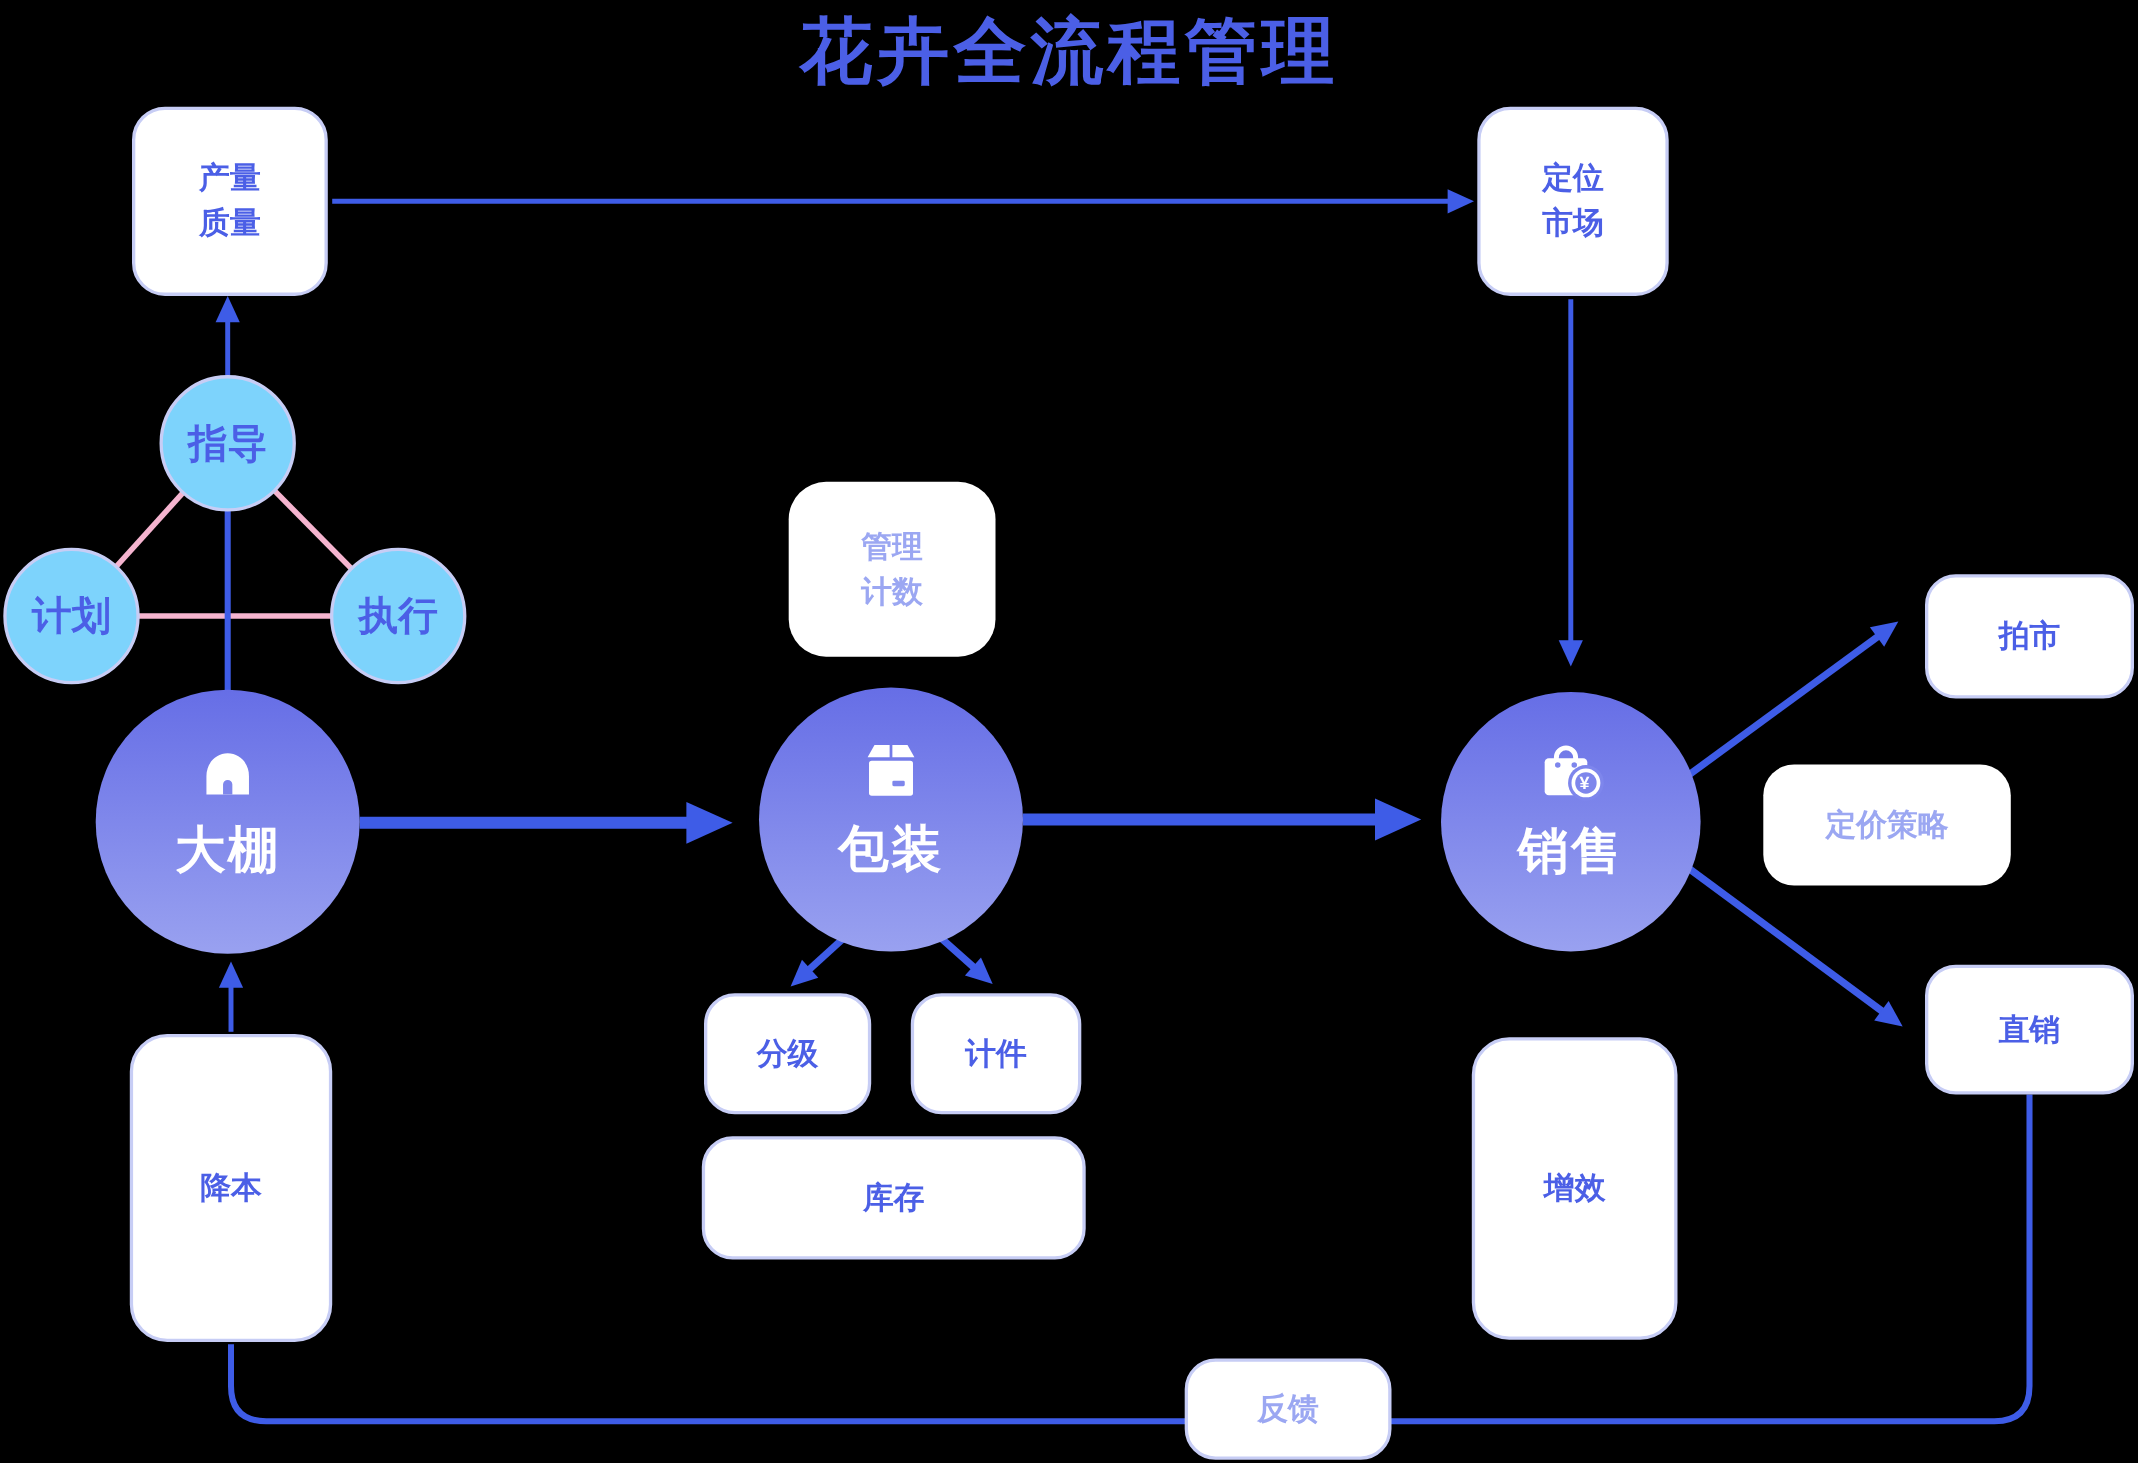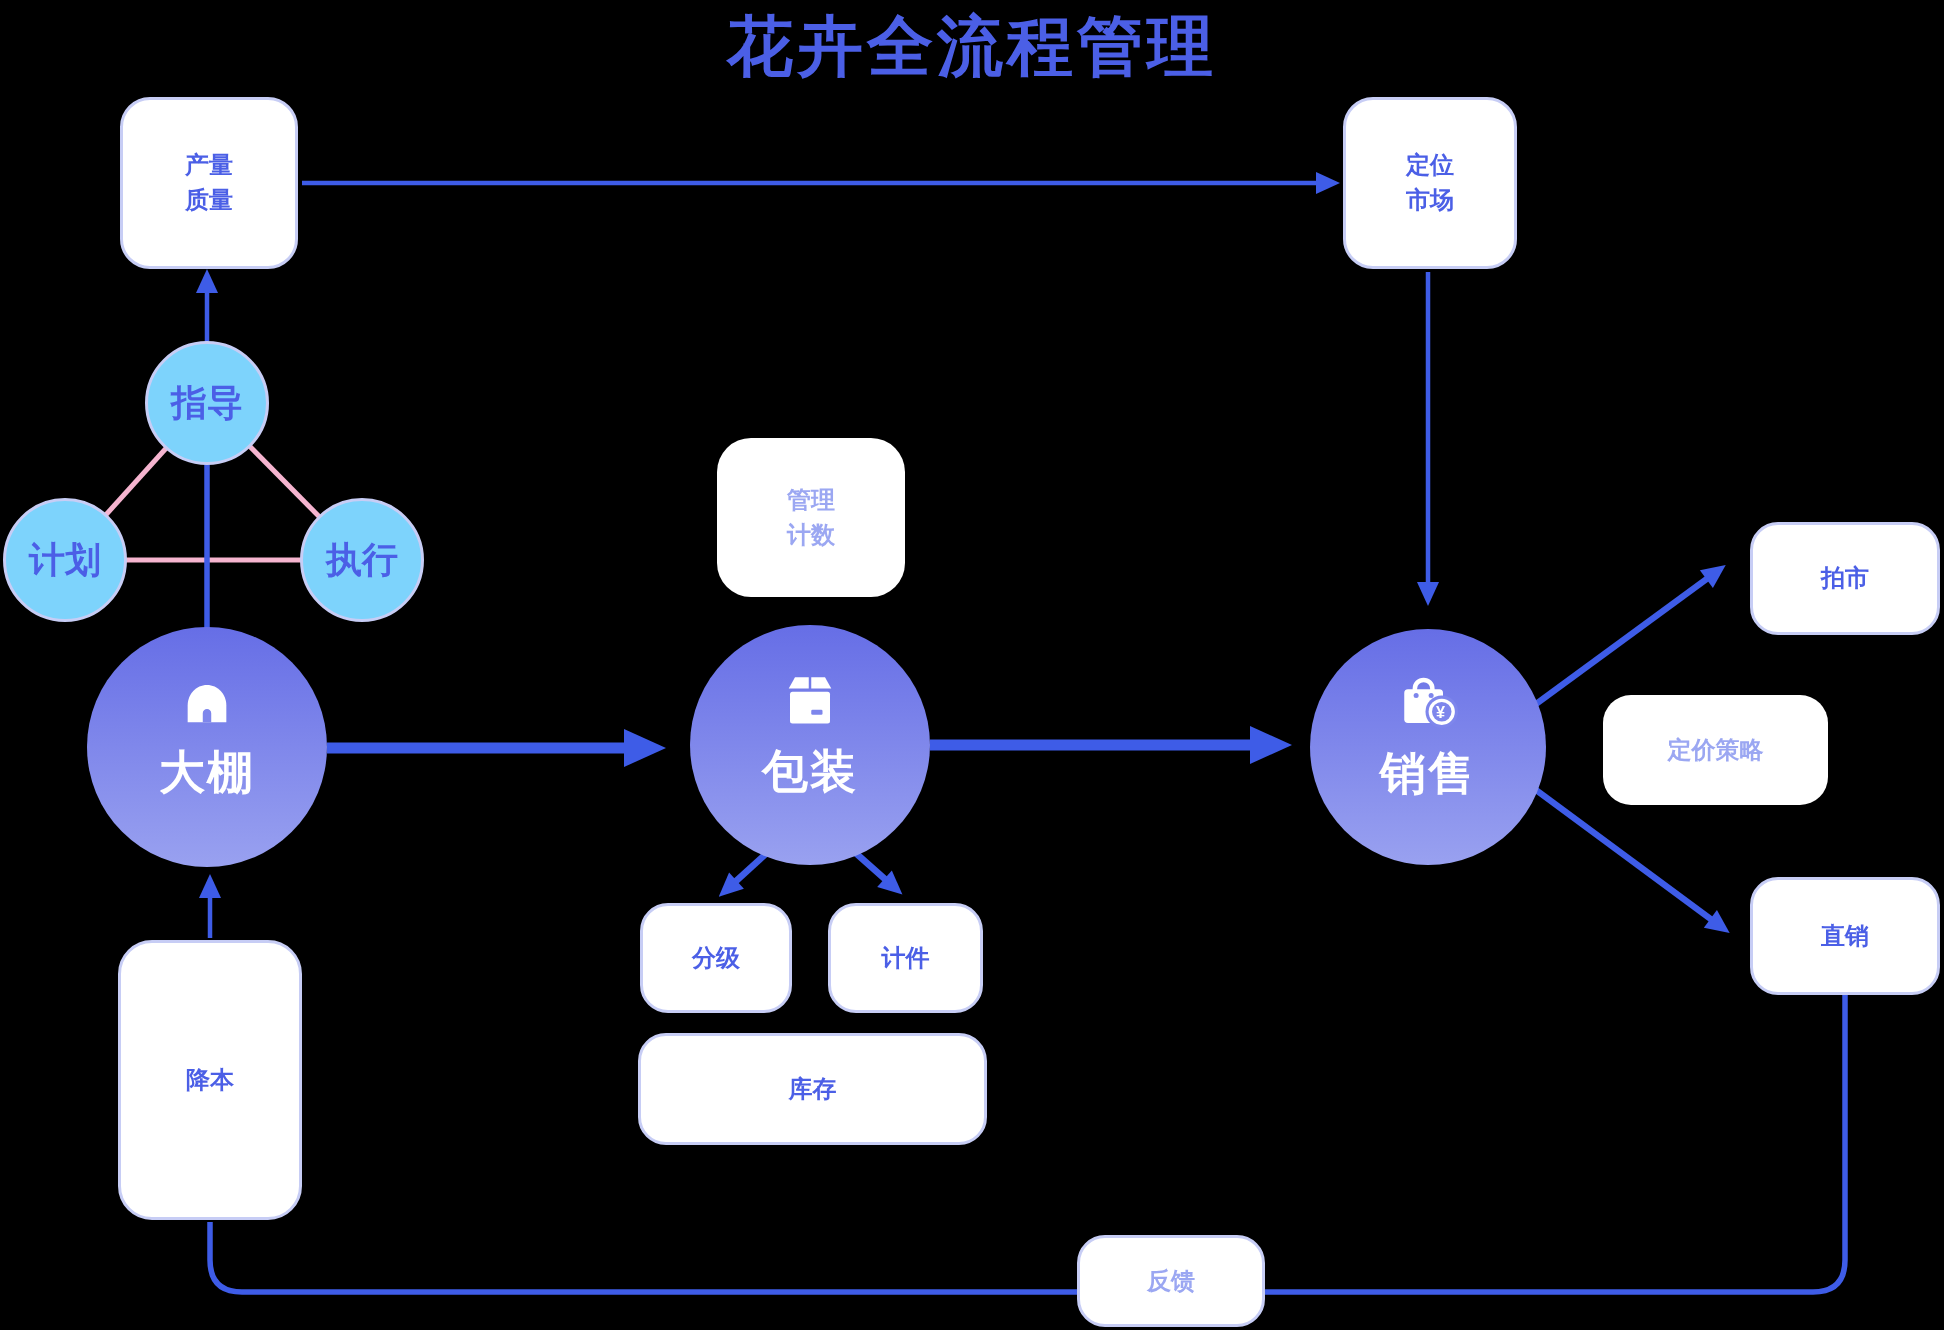--- a/index.html
+++ b/index.html
@@ -30,21 +30,21 @@
   .fb{stroke-width:5.5px;stroke:var(--accent-blue);}
   .ln-pink{stroke:var(--pink);stroke-width:5px;}
   .ah-fill{fill:var(--accent-blue);}
   .title{
     position:absolute;left:600px;top:2px;width:744px;text-align:center;
     font-size:66px;letter-spacing:4px;color:var(--dark-text);
   }
   .box{
     position:absolute;background:#ffffff;border:3px solid var(--node-border);
     box-sizing:border-box;display:flex;flex-direction:column;align-items:center;
-    justify-content:center;color:var(--dark-text);font-size:24px;line-height:1.45;
+    justify-content:center;color:var(--dark-text);font-size:28px;line-height:1.45;
     border-radius:28px;text-align:center;
   }
   .r30{border-radius:30px;}
   .r34{border-radius:34px;}
   .noborder{border:none;}
   .light{color:var(--light-text);}
   .circle-sm{
     position:absolute;background:#7dd3fc;border:3px solid var(--node-border);
     box-sizing:border-box;border-radius:50%;display:flex;align-items:center;
     justify-content:center;color:var(--dark-text);font-size:36px;
@@ -181,20 +181,23 @@
   <div class="box" style="left:1750px;top:522px;width:190px;height:113px">
     <span>拍市</span>
   </div>
   <div class="box noborder light" style="left:1603px;top:695px;width:225px;height:110px">
     <span>定价策略</span>
   </div>
   <div class="box" style="left:1750px;top:877px;width:190px;height:118px">
     <span>直销</span>
   </div>
 
+  <div class="box r34" style="left:1338px;top:943px;width:187px;height:275px">
+    <span>增效</span>
+  </div>
   <div class="box r34" style="left:118px;top:940px;width:184px;height:280px">
     <span>降本</span>
   </div>
 
   <div class="box light" style="left:1077px;top:1235px;width:188px;height:92px">
     <span>反馈</span>
   </div>
 
 </div>
 

